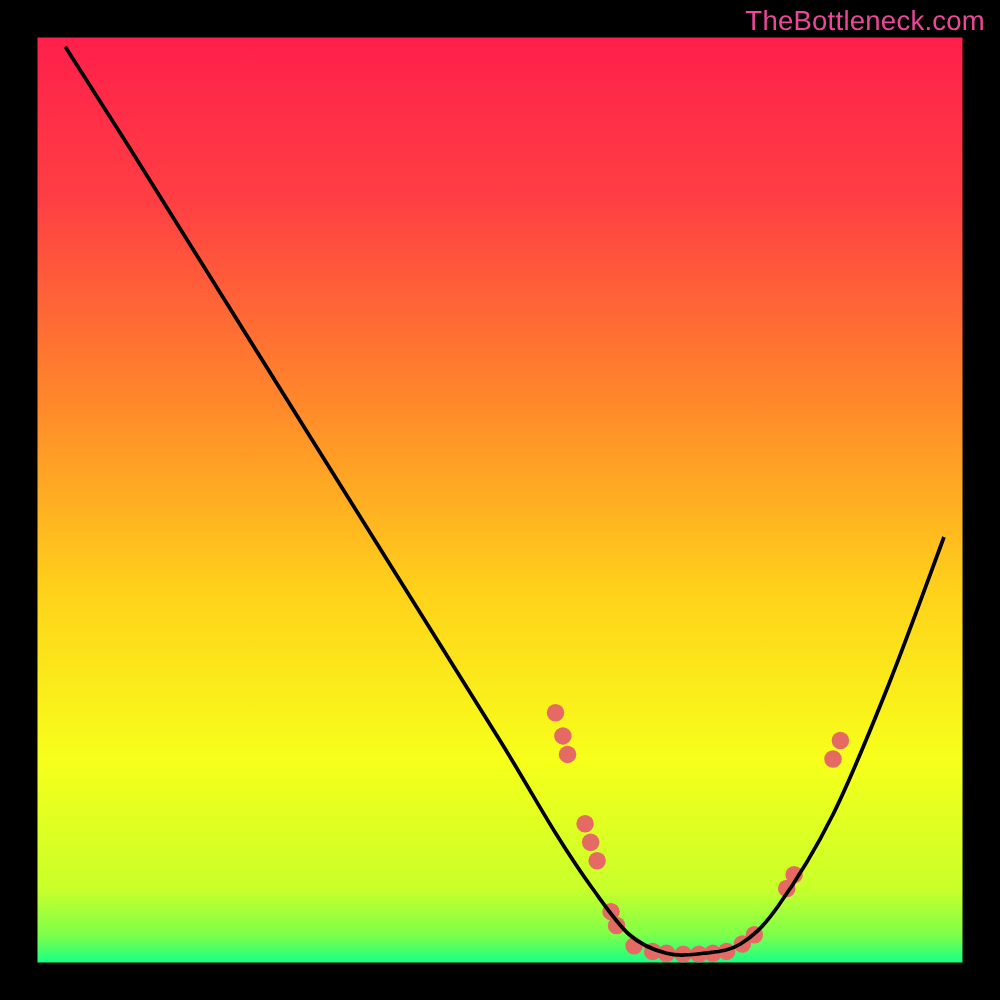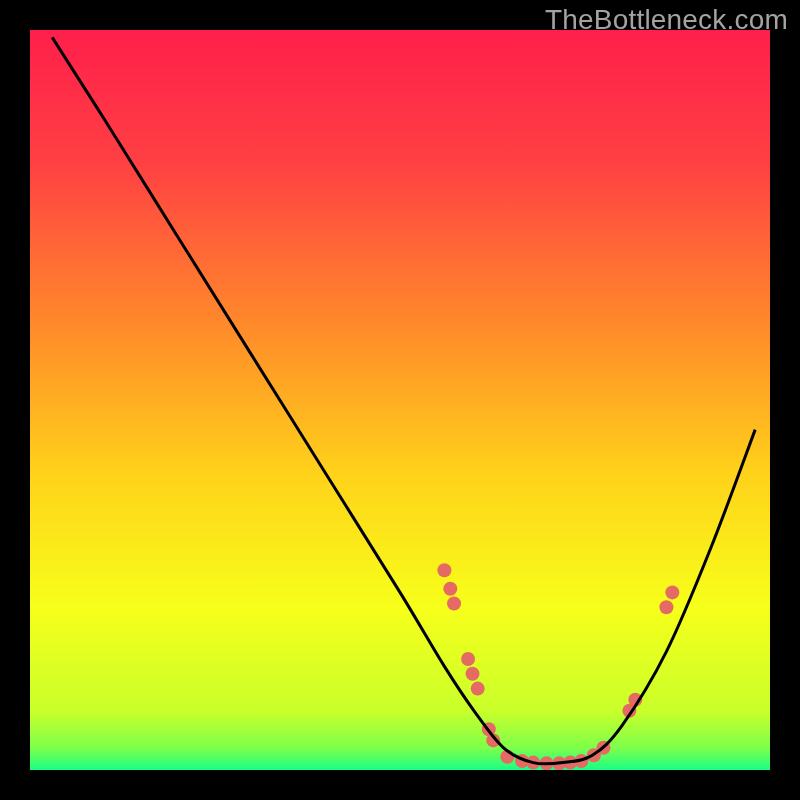--- a/index.html
+++ b/index.html
@@ -16,22 +16,22 @@
     top: 0;
     left: 0;
     width: 800px;
     height: 800px;
     background: #000;
   }
   .watermark {
     position: absolute;
     top: 4px;
     right: 12px;
-    color: #a3a3a3;
-    font-size: 28px;
+    color: #ec4899;
+    font-size: 22px;
     letter-spacing: 0.2px;
     font-weight: 400;
     user-select: none;
   }
   svg { display: block; }
 </style>
 </head>
 <body>
 <div class="frame">
 

